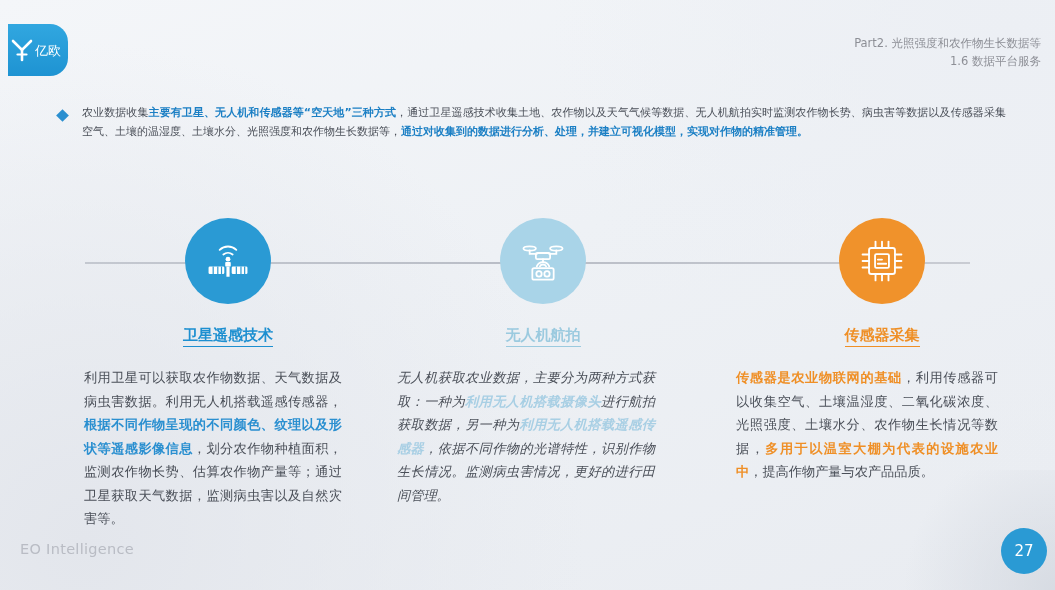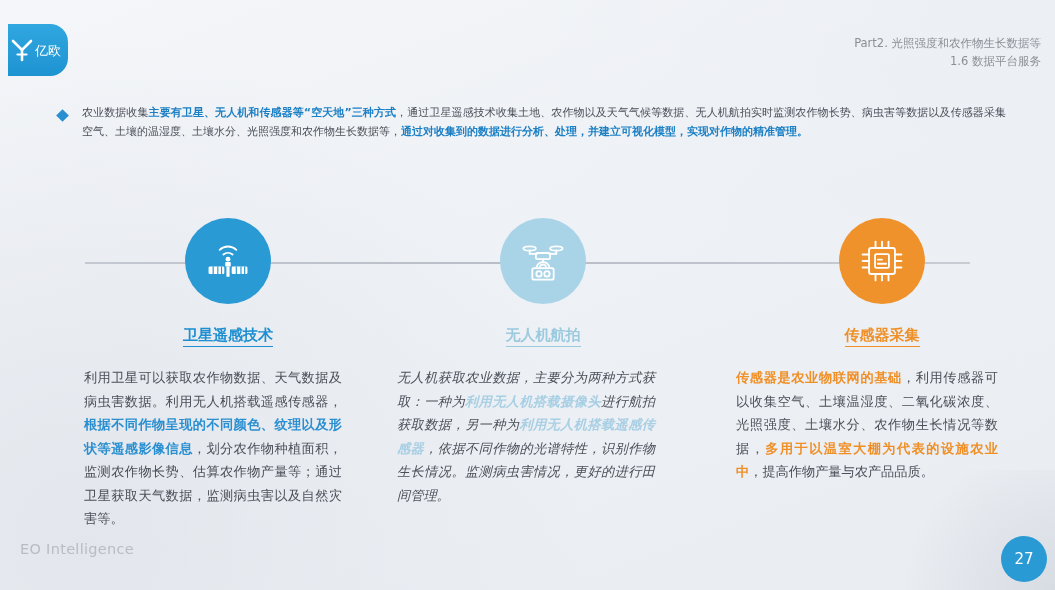--- a/index.html
+++ b/index.html
@@ -89,21 +89,21 @@
   .hl-blue{color:#2a8fd0;}
   .hl-lightblue{color:#a8cfe4;}
   .hl-orange{color:#ef8f26;}
   
   .footer-brand{
     position:absolute;left:20px;bottom:33px;
     font-size:14.5px;color:#b9bcc4;letter-spacing:0.3px;
     font-family:"DejaVu Sans",sans-serif;
   }
   .page-badge{
-    position:absolute;right:8px;bottom:8px;width:46px;height:46px;
+    position:absolute;right:8px;bottom:16px;width:46px;height:46px;
     border-radius:50%;background:#2a9ad4;
     display:flex;align-items:center;justify-content:center;
     color:#fff;font-size:15px;
     font-family:"DejaVu Sans",sans-serif;
   }
   .corner-fade{
     position:absolute;right:0;bottom:0;width:180px;height:120px;
     background:radial-gradient(circle at 100% 100%, rgba(209,214,222,.75) 0%, rgba(209,214,222,0) 70%);
     pointer-events:none;
   }

